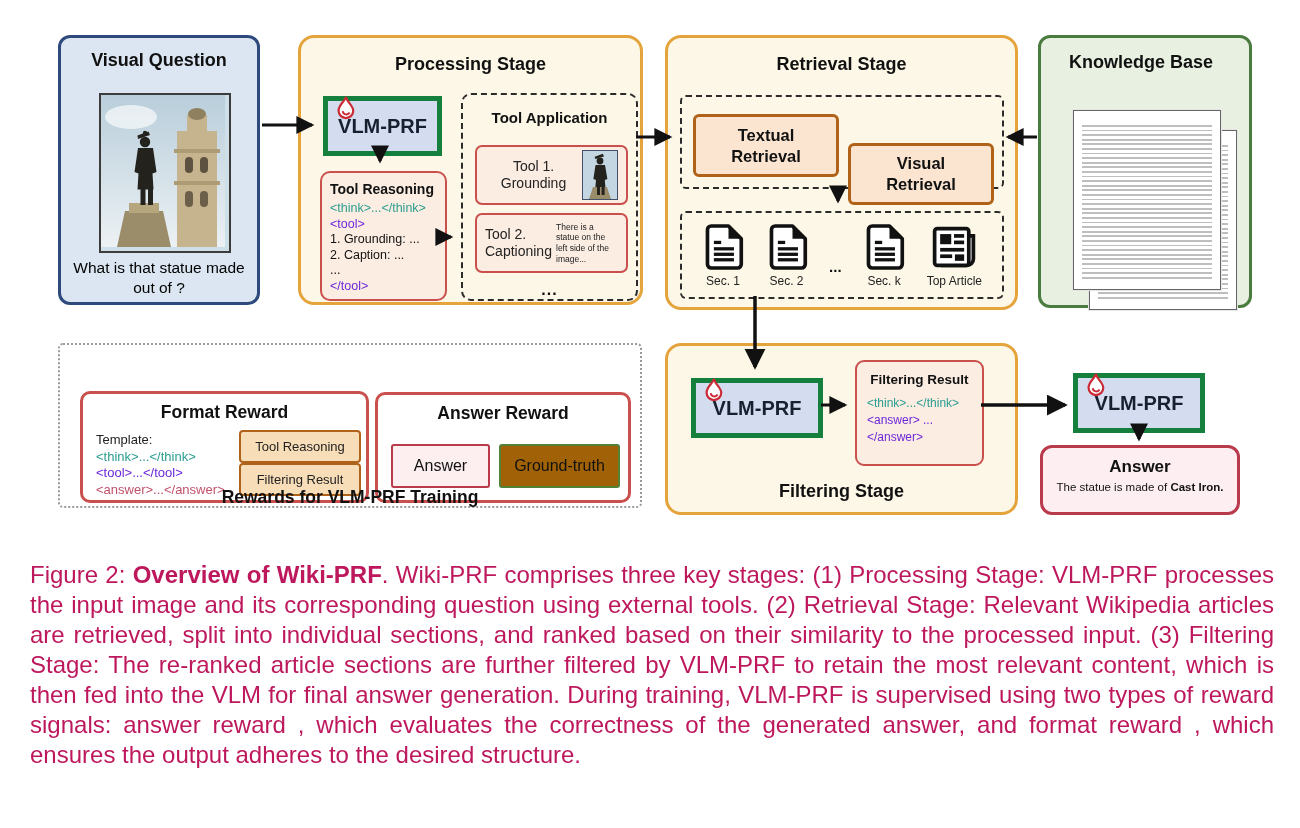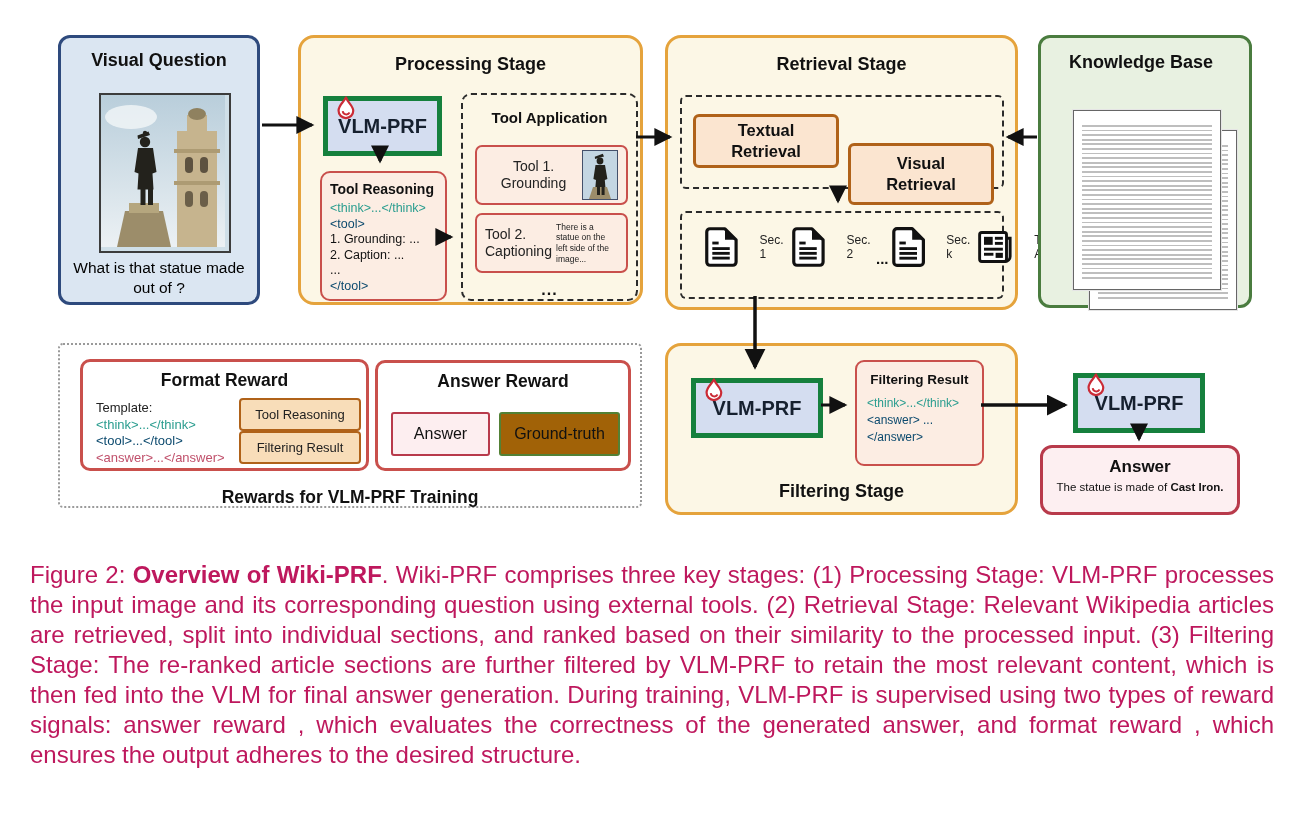--- a/index.html
+++ b/index.html
@@ -11,21 +11,21 @@
   .stage{border:3px solid #E5A33C;border-radius:16px;background:#FCF7E6;}
   .stage-title{position:absolute;left:0;right:0;text-align:center;
                font-weight:bold;font-size:18px;color:#111;}
   .bluebox{border:5px solid #15803d;background:#D4DDF0;display:flex;
            align-items:center;justify-content:center;font-weight:bold;
            font-size:20px;color:#16202F;}
   .flame{position:absolute;left:6px;top:-7px;}
   .redbox{border:2.5px solid #C9504C;border-radius:10px;background:#FCEDE3;}
   .dashedbox{border:2px dashed #2b2b2b;border-radius:10px;}
   .tag-think{color:#2A9D8F;}
-  .tag-tool{color:#0c4a6e;}
+  .tag-tool{color:#6d28d9;}
   .tag-answer{color:#C0506B;}
 
   
   .vq{border:3px solid #2E4A7D;border-radius:12px;background:#DBE6F2;}
   .vq-title{position:absolute;top:12px;left:0;right:0;text-align:center;
             font-weight:bold;font-size:18px;}
   .vq-photo{position:absolute;left:38px;top:55px;width:128px;height:156px;
             border:2px solid #3c3c3c;background:#cfdfe8;}
   .vq-question{position:absolute;left:10px;right:10px;top:220px;text-align:center;
                font-size:15.5px;line-height:1.3;color:#000;}
@@ -39,39 +39,39 @@
   .tool-card .tname{font-size:14px;color:#222;line-height:1.25;flex:1;}
   .tiny-caption{font-size:8.5px;line-height:1.25;color:#222;width:62px;}
   .dots{font-weight:bold;font-size:16px;text-align:center;letter-spacing:1px;}
 
   
   .ret-box{border:3px solid #B06219;border-radius:6px;background:#FBE5D0;
            display:flex;align-items:center;justify-content:center;text-align:center;
            font-weight:bold;font-size:16.5px;line-height:1.25;color:#111;}
   .doc-row{position:absolute;left:0;right:0;top:10px;display:flex;
            justify-content:space-between;padding:0 20px;}
-  .doc-item{display:flex;flex-direction:row;align-items:center;gap:21px;}
+  .doc-item{display:flex;flex-direction:column;align-items:center;gap:3px;}
   .doc-label{font-size:12px;color:#222;}
   .doc-dots{font-weight:bold;font-size:15px;align-self:center;margin-top:22px;}
 
   
   .kb{border:3px solid #4A7C3F;border-radius:12px;background:#E8F1E1;}
   .kb-title{position:absolute;top:14px;left:0;right:8px;text-align:center;
             font-weight:bold;font-size:18px;}
   .wiki-page{position:absolute;width:146px;height:178px;background:#fff;
              border:1px solid #666;box-shadow:0 0 0 1px #e5e5e5;}
   .wiki-title{position:absolute;left:7px;top:4px;font-size:7px;font-weight:bold;
               color:#222;font-family:"Liberation Serif",serif;}
   .wiki-rule{position:absolute;left:6px;right:6px;top:15px;border-top:1px solid #bbb;}
   .tl{background:repeating-linear-gradient(#9b9b9b 0 1.8px,transparent 1.8px 4.6px);}
   .tlb{background:repeating-linear-gradient(#8aa4cf 0 1.8px,transparent 1.8px 4.6px);}
 
   
   .rewards-panel{border:2px dotted #9a9a9a;border-radius:5px;background:#fff;}
-  .reward-card{position:absolute;border:3px solid #C9504C;border-radius:10px;background:#fff;}
+  .reward-card{position:absolute;border:3px solid #C9504C;border-radius:10px;background:#fff;margin-top:32px;}
   .reward-title{position:absolute;top:8px;left:0;right:0;text-align:center;
                 font-weight:bold;font-size:17.5px;}
   .template{position:absolute;left:13px;top:38px;font-size:13px;line-height:16.5px;color:#222;}
   .chip{position:absolute;left:156px;width:118px;height:29px;border:2px solid #B06219;
         border-radius:4px;background:#F8DDB9;display:flex;align-items:center;
         justify-content:center;font-size:13px;color:#222;}
   .ans-chip{position:absolute;top:49px;height:40px;display:flex;align-items:center;
             justify-content:center;font-size:16px;border-radius:3px;}
   .rewards-caption{position:absolute;left:0;right:0;top:142px;text-align:center;
                    font-weight:bold;font-size:17.5px;}
@@ -177,21 +177,21 @@
         <div class="tiny-caption">There is a statue on the left side of the image...</div>
       </div>
       <div class="dots" style="position:absolute;left:0;right:0;top:186px;">...</div>
     </div>
   </div>
 
   <div class="absbox stage" style="left:665px;top:35px;width:353px;height:275px;">
     <div class="stage-title" style="top:16px;">Retrieval Stage</div>
 
     <div class="absbox dashedbox" style="left:12px;top:57px;width:324px;height:94px;border-radius:6px;">
-      <div class="absbox ret-box" style="left:11px;top:17px;width:146px;height:54px;">
+      <div class="absbox ret-box" style="left:11px;top:17px;width:146px;height:63px;">
         <span style="width:80px;">Textual Retrieval</span>
       </div>
       <div class="absbox ret-box" style="left:166px;top:26px;width:146px;height:62px;margin-top:20px;">
         <span style="width:80px;">Visual Retrieval</span>
       </div>
     </div>
 
     <div class="absbox dashedbox" style="left:12px;top:173px;width:324px;height:88px;border-radius:6px;">
       <div class="doc-row">
         <div class="doc-item">

